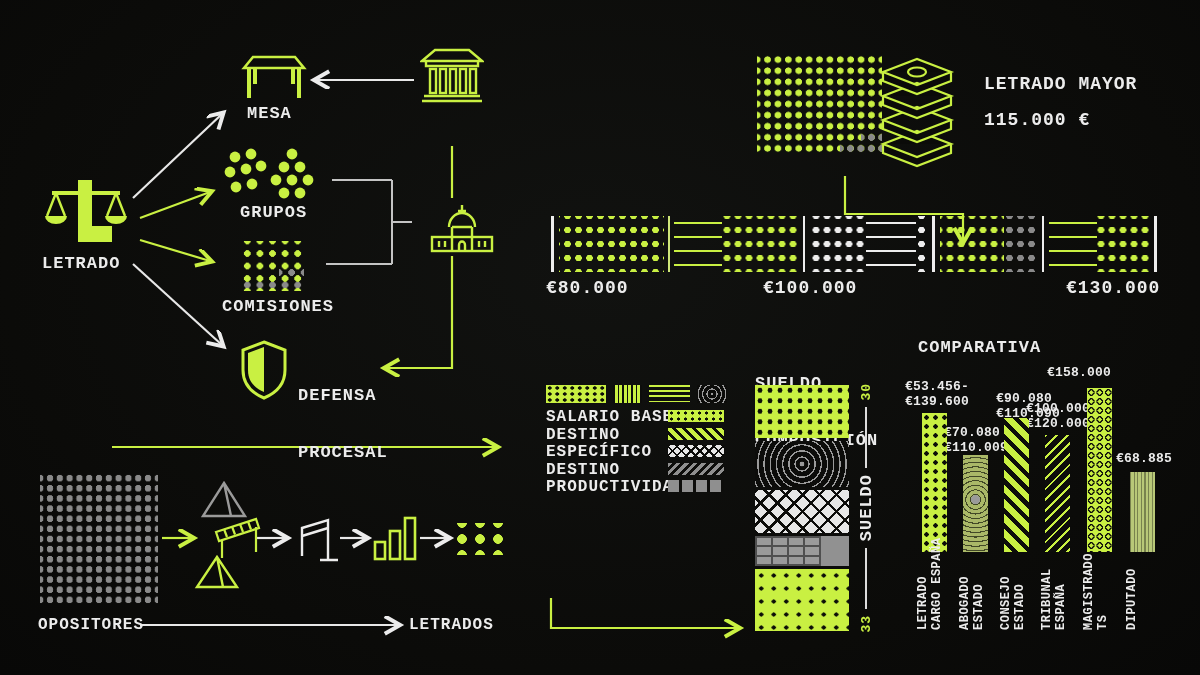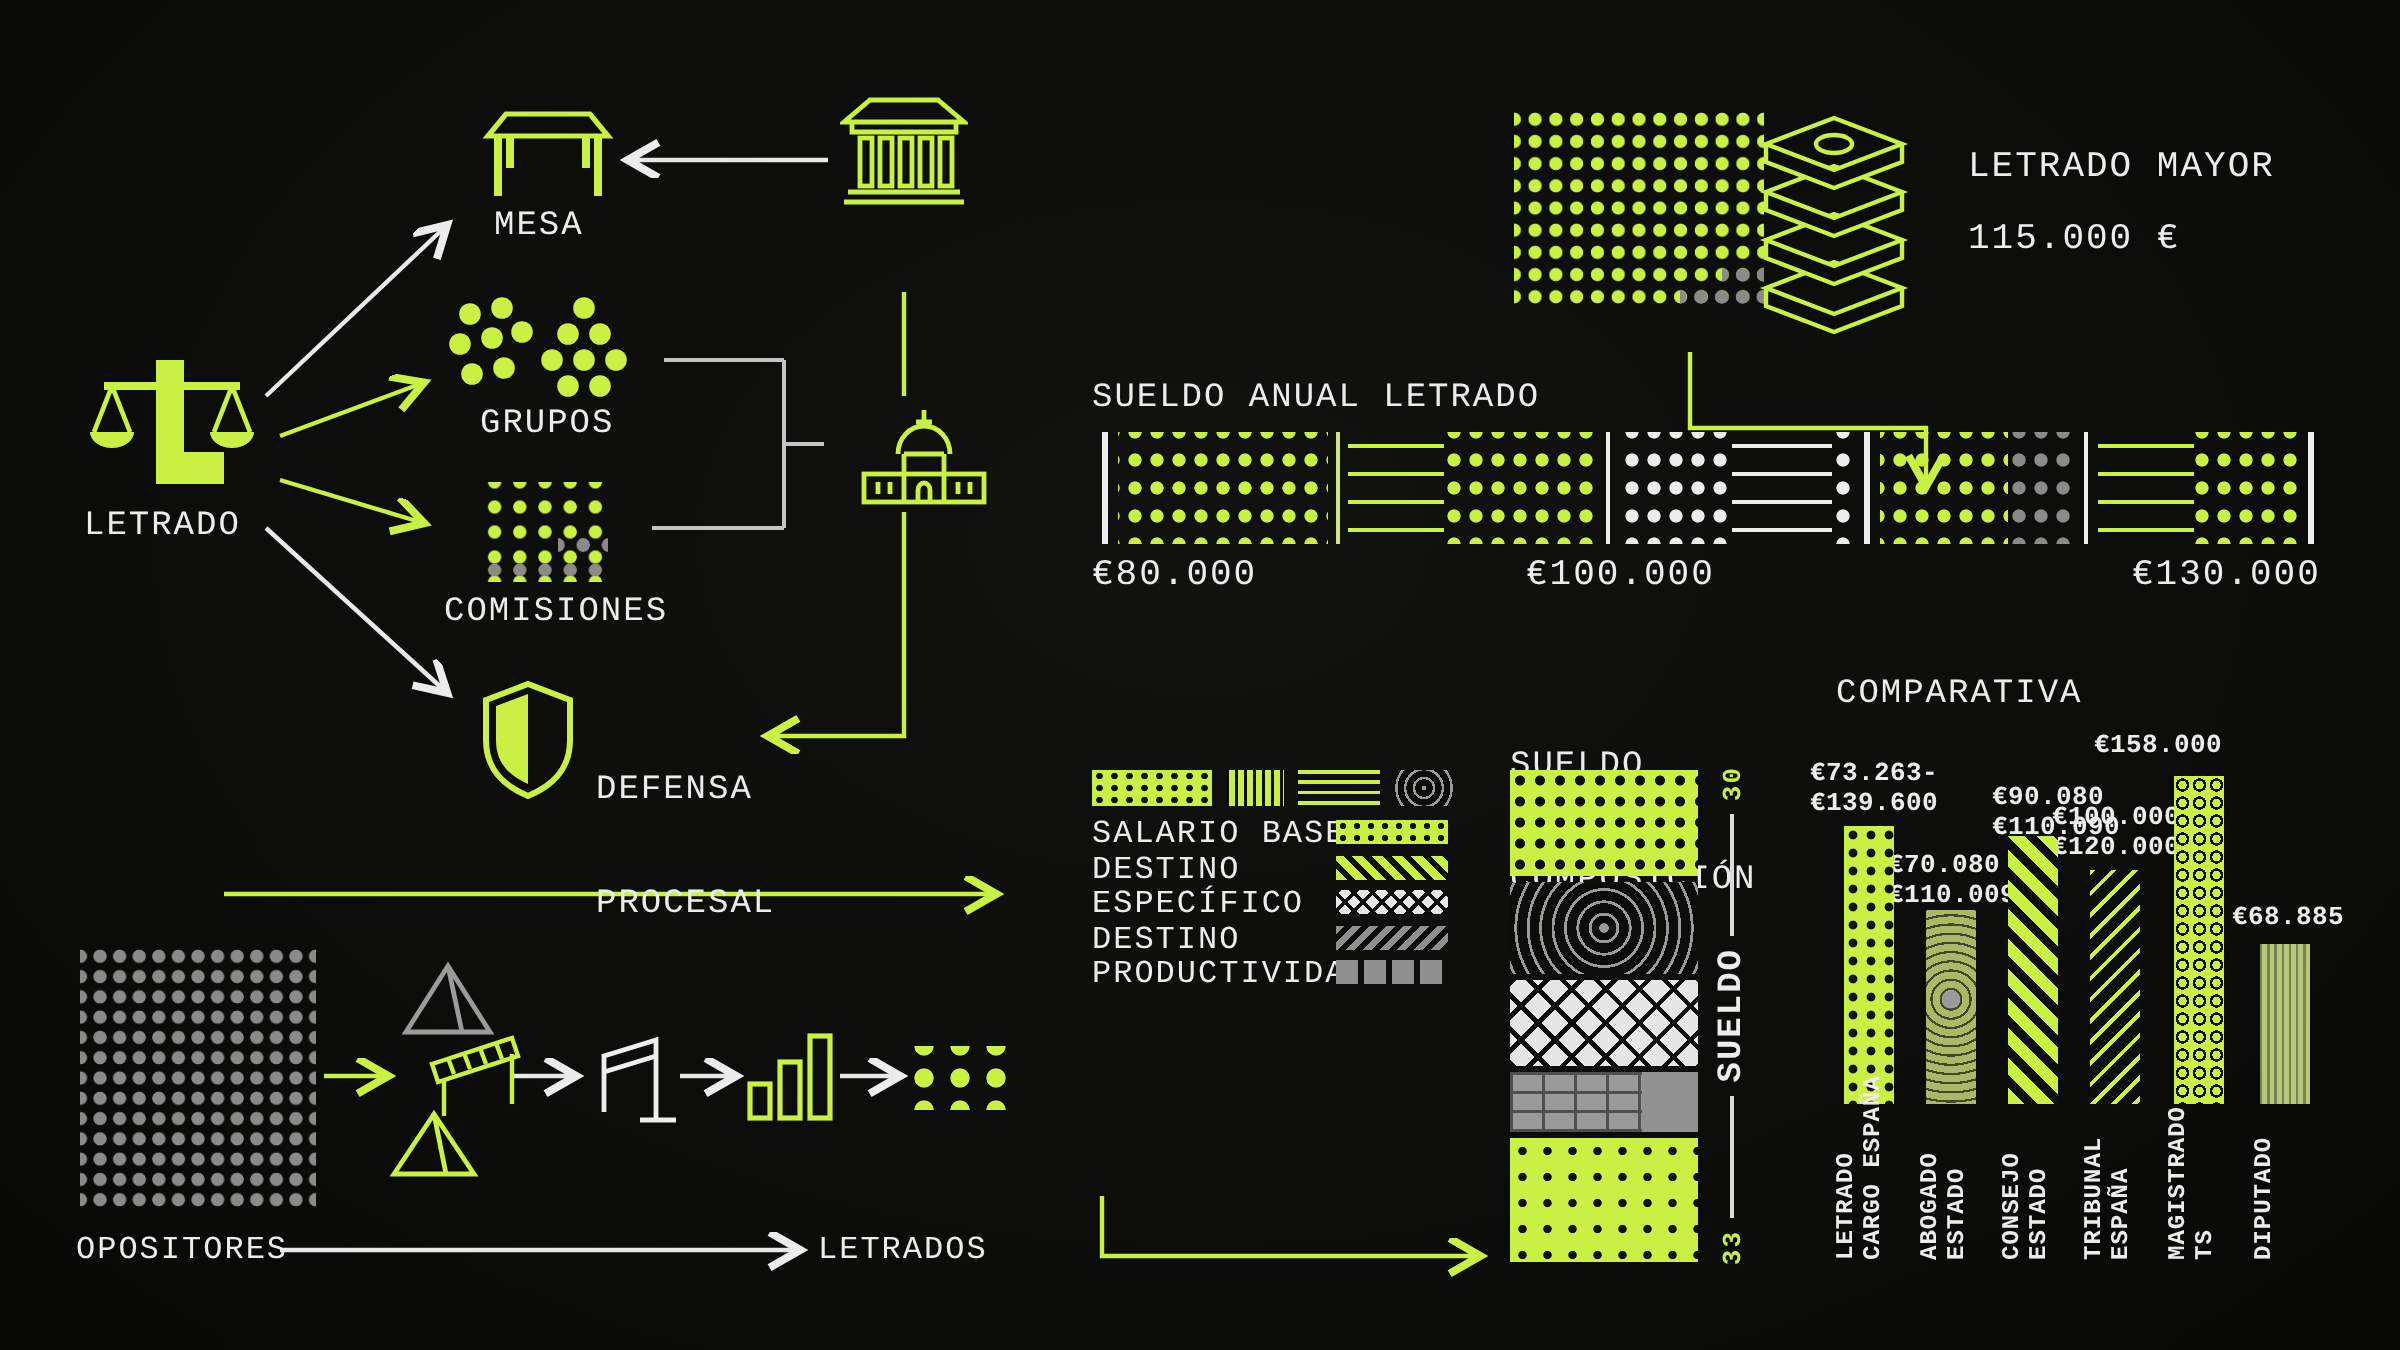--- a/index.html
+++ b/index.html
@@ -3,21 +3,21 @@
 <meta charset="utf-8">
 <style>
   html,body{margin:0;padding:0;background:#000;}
   #canvas{
     position:relative;width:1200px;height:675px;overflow:hidden;
     background:radial-gradient(ellipse at 50% 40%,#111210 0%,#0b0b09 70%,#080807 100%);
     font-family:"Liberation Mono","DejaVu Sans Mono",monospace;
     color:#ececec;
   }
   .abs{position:absolute;}
-  .lbl{color:#ececec;font-weight:400;letter-spacing:1px;white-space:pre;}
+  .lbl{color:#ececec;font-weight:700;letter-spacing:1px;white-space:pre;}
   .t17{font-size:17px;line-height:19px;}
   .t16{font-size:16px;line-height:18px;}
   .t18{font-size:18px;line-height:20px;}
   
   .dotfield{background-repeat:repeat;background-position:center;}
   .dots-acc{background-image:radial-gradient(circle,#c9f042 3.1px,transparent 3.5px);}
   .dots-white{background-image:radial-gradient(circle,#ededed 3.1px,transparent 3.5px);}
   .dots-gray{background-image:radial-gradient(circle,#8a8a8a 3.1px,transparent 3.5px);}
   
   #timeline{left:546px;top:216px;height:56px;display:flex;align-items:stretch;}
@@ -189,21 +189,20 @@
       <path d="M7,96 l34,-13 l34,13 l-34,13 z M7,96 v9 l34,13 l34,-13 v-9"></path>
       <path d="M7,72 l34,-13 l34,13 l-34,13 z M7,72 v9 l34,13 l34,-13 v-9"></path>
       <path d="M7,48 l34,-13 l34,13 l-34,13 z M7,48 v9 l34,13 l34,-13 v-9"></path>
       <path d="M7,24 l34,-13 l34,13 l-34,13 z M7,24 v9 l34,13 l34,-13 v-9"></path>
       <ellipse cx="41" cy="24" rx="9" ry="4.5" fill="none"></ellipse>
     </g>
   </svg>
   <div class="abs lbl t18" style="left:984px;top:74px">LETRADO MAYOR</div>
   <div class="abs lbl t18" style="left:984px;top:110px">115.000 €</div>
 
-  <div class="abs lbl t17" style="left:546px;top:190px">SUELDO ANUAL LETRADO</div>
   <div class="abs" id="timeline">
     <div class="tick"></div>
     <div class="tl-dots dotfield dots-acc" style="width:105px"></div>
     <div class="vmark"></div>
     <div class="tl-dots tl-lines-acc" style="width:48px"></div>
     <div class="tl-dots dotfield dots-acc" style="width:76px"></div>
     <div class="tick"></div>
     <div class="tl-dots dotfield dots-white" style="width:56px"></div>
     <div class="tl-dots tl-lines-white" style="width:50px"></div>
     <div class="tl-dots dotfield dots-white" style="width:11px"></div>
@@ -295,21 +294,21 @@
   <div class="abs" id="comp-axis">
     <span class="rotxt axis-num">30</span>
     <div class="axis-line"></div>
     <span class="rotxt axis-word">SUELDO</span>
     <div class="axis-line"></div>
     <span class="rotxt axis-num">33</span>
   </div>
 
   <div class="abs lbl t17" style="left:918px;top:338px">COMPARATIVA</div>
 
-  <div class="val" style="left:905px;top:380px"><span>€73.263-</span><br><span>€139.600</span></div>
+  <div class="val" style="left:905px;top:380px"><span>€53.456-</span><br><span>€139.600</span></div>
   <div class="val" style="left:944px;top:426px"><span>€70.080</span><br><span>€110.009</span></div>
   <div class="val" style="left:996px;top:392px"><span>€90.080</span><br><span>€110.090</span></div>
   <div class="val" style="left:1026px;top:402px"><span>€100.000</span><br><span>€120.000</span></div>
   <div class="val" style="left:1047px;top:366px"><span>€158.000</span></div>
   <div class="val" style="left:1116px;top:452px"><span>€68.885</span></div>
 
   <div class="bar bar-dots" style="left:922px;top:413px;height:139px"></div>
   <div class="bar bar-circ" style="left:963px;top:455px;height:97px"></div>
   <div class="bar bar-diag" style="left:1004px;top:418px;height:134px"></div>
   <div class="bar bar-thin" style="left:1045px;top:435px;height:117px"></div>

